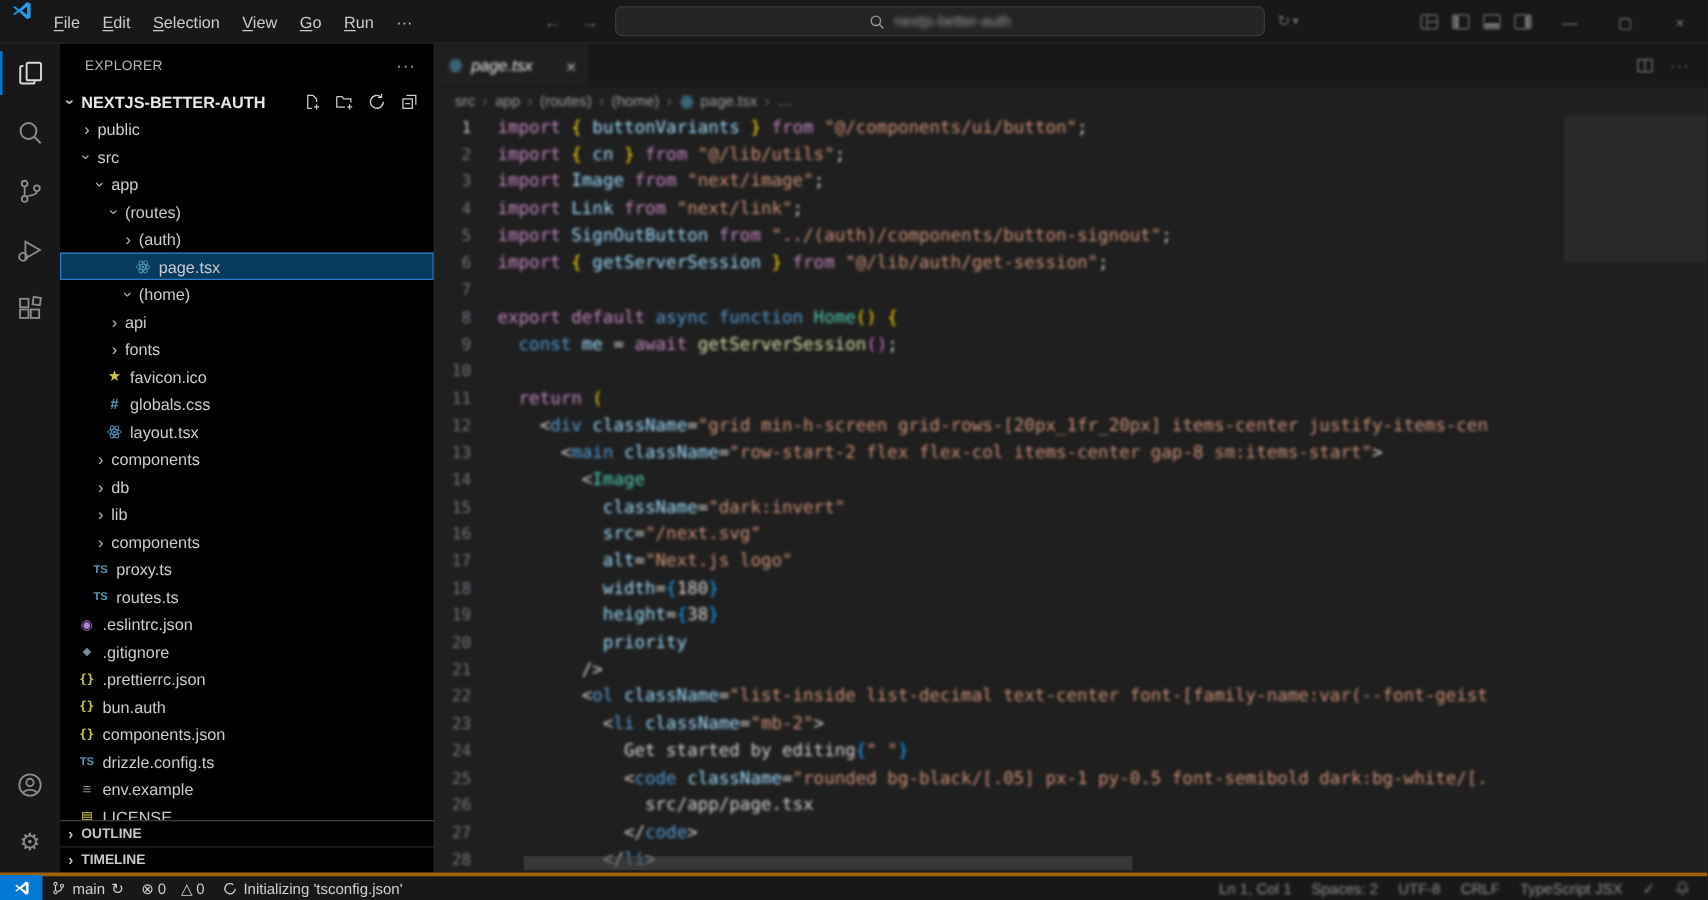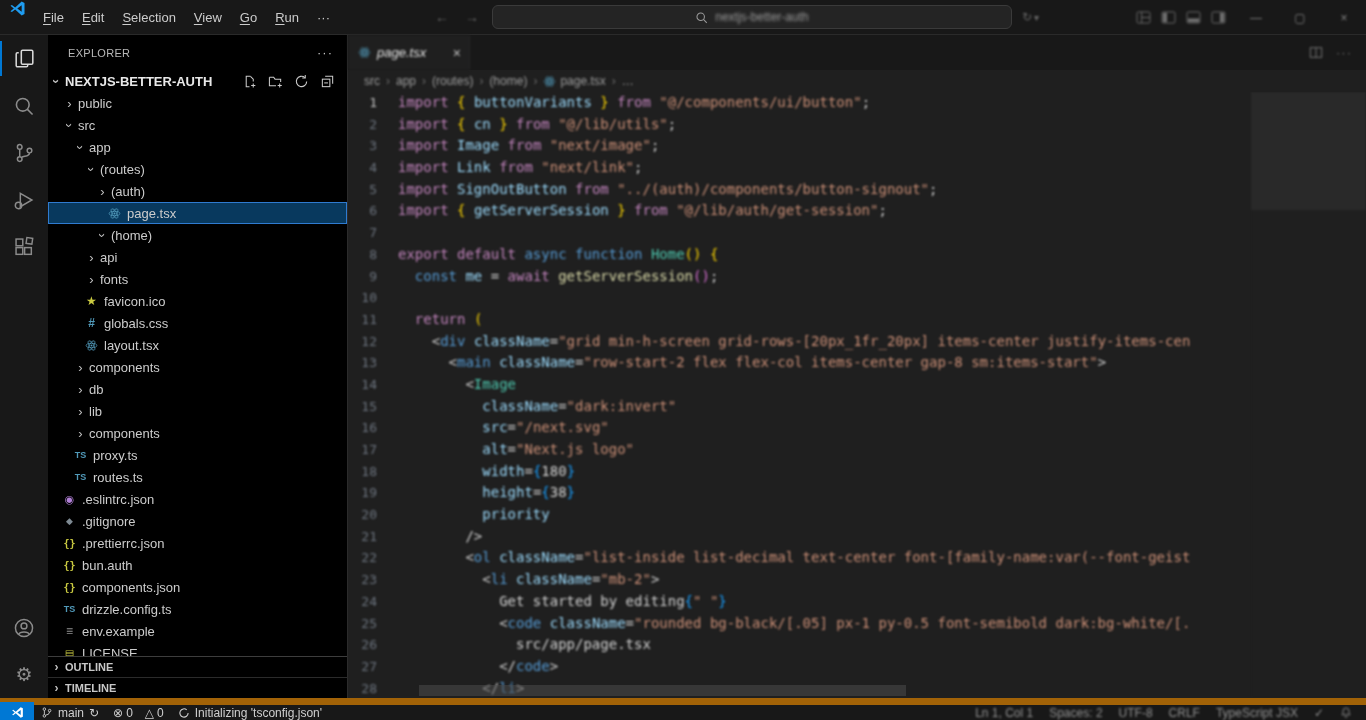--- a/index.html
+++ b/index.html
@@ -85,21 +85,21 @@
   .tk-kw{--c:#c586c0}.tk-kb{--c:#569cd6}.tk-v{--c:#9cdcfe}.tk-fn{--c:#dcdcaa}.tk-cls{--c:#4ec9b0}
   .tk-s{--c:#ce9178}.tk-p{--c:#d4d4d4}.tk-by{--c:#ffd700}.tk-bp{--c:#da70d6}.tk-bb{--c:#179fff}.tk-tag{--c:#569cd6}.tk-attr{--c:#9cdcfe}.tk-txt{--c:#d4d4d4}
   .lc span{color:var(--c,#d4d4d4)}
   .minimap{position:absolute;top:0;right:0;width:115px;height:100%;background:#1f1f1f;
     padding:3px 4px 0 8px;filter:blur(1px)}
   .mm-line{height:8.6px;white-space:nowrap;overflow:hidden}
   .mm-slider{position:absolute;left:0;right:0;top:0;height:118px;background:rgba(140,140,140,.10)}
   .hscroll{position:absolute;left:71px;bottom:2px;width:487px;height:11px;background:#4a4a4a;opacity:.55}
 
   
-  .statusbar{height:22px;flex:none;background:#181818;border-top:7px solid #a16207;
+  .statusbar{height:22px;flex:none;background:#181818;border-top:3px solid #a16207;
     display:flex;align-items:center;font-size:12px;color:#cfcfcf}
   .sb-remote{width:34px;height:22px;background:#0078d4;display:flex;align-items:center;justify-content:center;color:#fff}
   .sb-item{display:flex;align-items:center;gap:5px;padding:0 7px;height:22px;white-space:nowrap}
   .sb-problems{gap:3px}
   .sb-problems .pad{width:6px}
   .sb-right{margin-left:auto;display:flex;align-items:center;gap:4px;padding-right:8px;
     color:#a6a6a6;filter:blur(1.1px);opacity:.85}
   .sb-right .sb-item{padding:0 6px}
   svg{display:block}
 </style>

